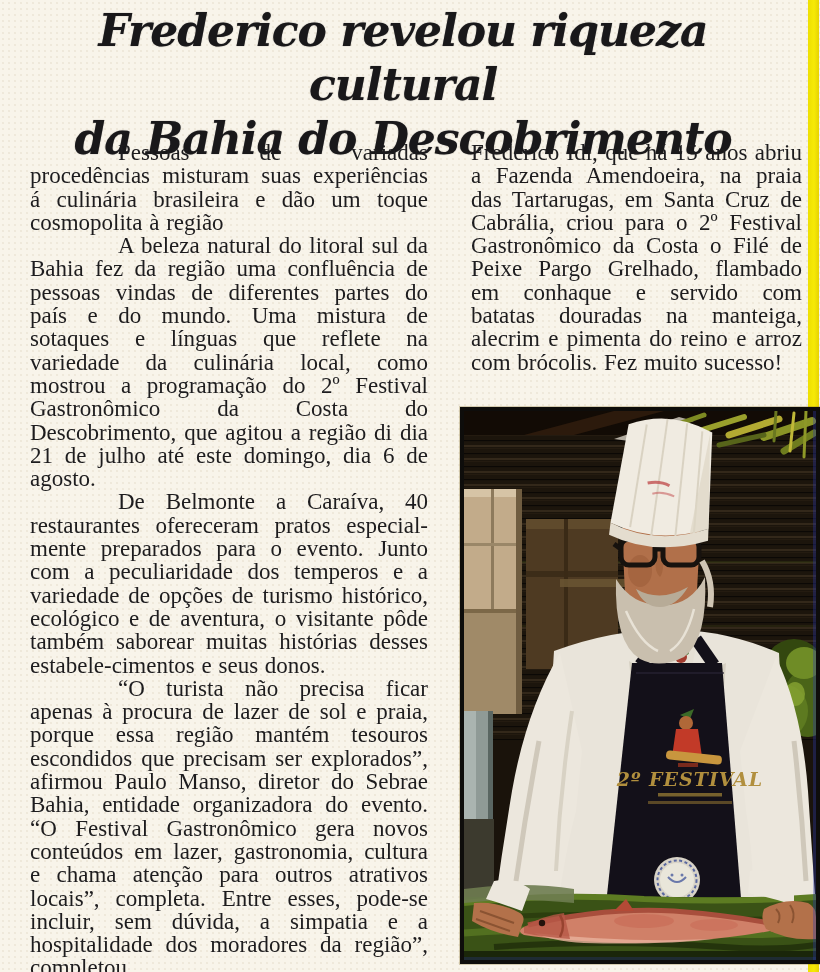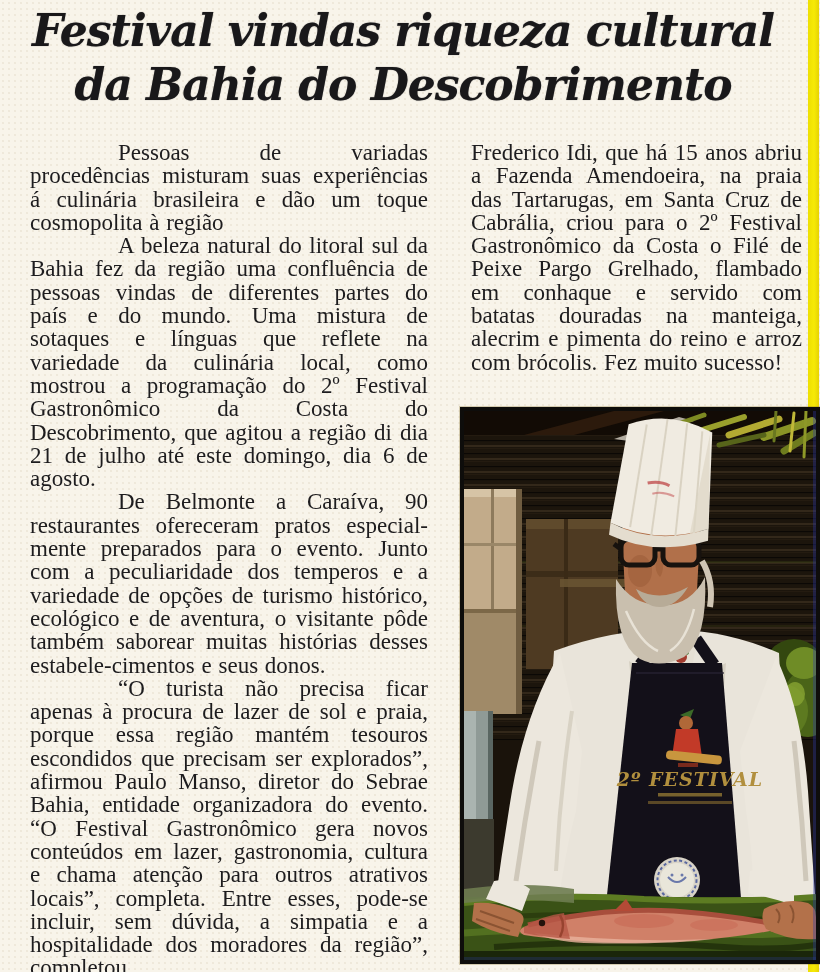--- a/index.html
+++ b/index.html
@@ -45,28 +45,28 @@
   }
 </style>
 </head>
 <body>
 
 <div class="page">
 
   <div class="edge-stripe"></div>
 
   <h1 class="headline">
-    <span class="hl">Festival vindas riqueza cultural</span>
+    <span class="hl">Frederico revelou riqueza cultural</span>
     <span class="hl">da Bahia do Descobrimento</span>
   </h1>
 
   <div class="col col-left">
     <p class="para">Pessoas de variadas procedências misturam suas experiências á culinária brasileira e dão um toque cosmopolita à região</p>
     <p class="para">A beleza natural do litoral sul da Bahia fez da região uma confluência de pessoas vindas de diferentes partes do país e do mundo. Uma mistura de sotaques e línguas que reflete na variedade da culinária local, como mostrou a programação do 2º Festival Gastronômico da Costa do Descobrimento, que agitou a região di dia 21 de julho até este domingo, dia 6 de agosto.</p>
-    <p class="para">De Belmonte a Caraíva, 90 restaurantes ofereceram pratos especial-mente preparados para o evento. Junto com a peculiaridade dos temperos e a variedade de opções de turismo histórico, ecológico e de aventura, o visitante pôde também saborear muitas histórias desses estabele-cimentos e seus donos.</p>
+    <p class="para">De Belmonte a Caraíva, 40 restaurantes ofereceram pratos especial-mente preparados para o evento. Junto com a peculiaridade dos temperos e a variedade de opções de turismo histórico, ecológico e de aventura, o visitante pôde também saborear muitas histórias desses estabele-cimentos e seus donos.</p>
     <p class="para">“O turista não precisa ficar apenas à procura de lazer de sol e praia, porque essa região mantém tesouros escondidos que precisam ser explorados”, afirmou Paulo Manso, diretor do Sebrae Bahia, entidade organizadora do evento. “O Festival Gastronômico gera novos conteúdos em lazer, gastronomia, cultura e chama atenção para outros atrativos locais”, completa. Entre esses, pode-se incluir, sem dúvida, a simpatia e a hospitalidade dos moradores da região”, completou.</p>
     <p class="para force-wide">O chefe de cozinha italiano</p>
   </div>
 
   <div class="col col-right">
     <p class="para">Frederico Idi, que há 15 anos abriu a Fazenda Amendoeira, na praia das Tartarugas, em Santa Cruz de Cabrália, criou para o 2º Festival Gastronômico da Costa o Filé de Peixe Pargo Grelhado, flambado em conhaque e servido com batatas douradas na manteiga, alecrim e pimenta do reino e arroz com brócolis. Fez muito sucesso!</p>
   </div>
 
   <figure class="photo">
     <svg viewBox="0 0 352 549" xmlns="http://www.w3.org/2000/svg">

